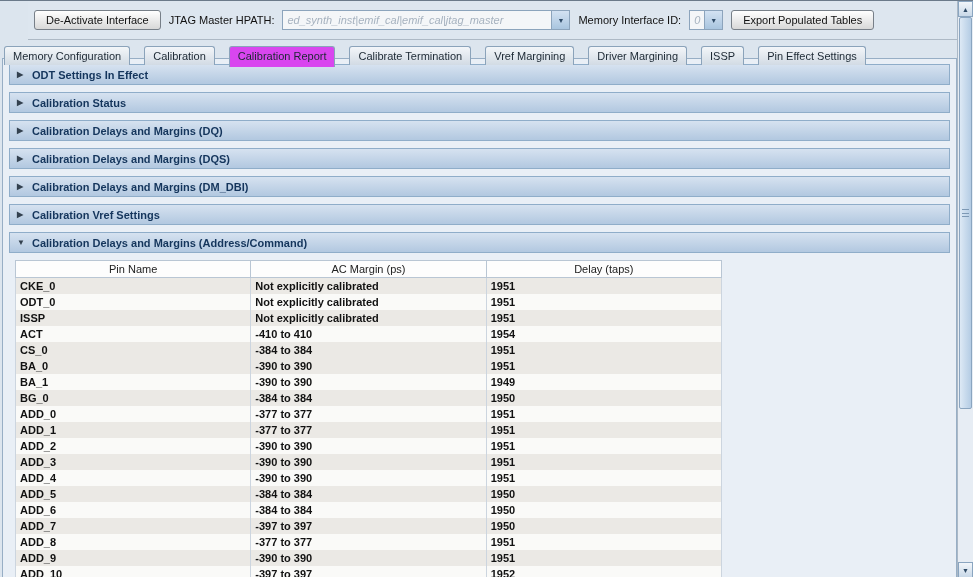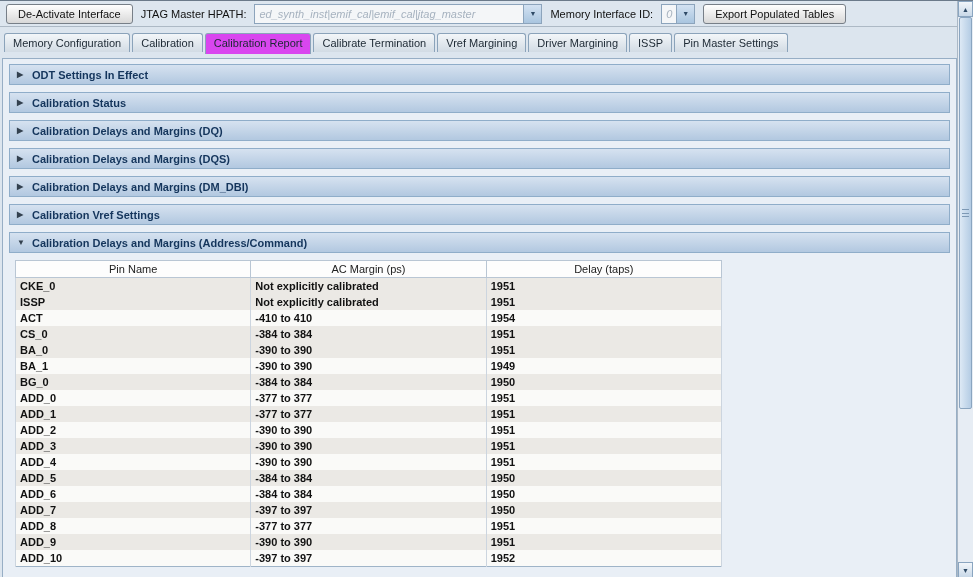--- a/index.html
+++ b/index.html
@@ -4,22 +4,22 @@
 <style>
   html,body{margin:0;padding:0;}
   body{
     width:973px;height:577px;overflow:hidden;position:relative;
     background:#dce5ee;
     font-family:"Liberation Sans",sans-serif;font-size:11px;color:#1a1a1a;
     border-top:1px solid #6b7a8a;box-sizing:border-box;
   }
   
   .toolbar{
-    height:26px;box-sizing:border-box;display:flex;align-items:center;
-    padding:0 6px;gap:8px;background:#dde6ef;border-bottom:1px solid #adb9c5;
+    height:39px;box-sizing:border-box;display:flex;align-items:center;
+    padding:0 6px;gap:8px;background:#dde6ef;border-bottom:1px solid #adb9c5;margin-left:28px;
   }
   .btn{
     font-family:"Liberation Sans",sans-serif;font-size:11px;color:#111;
     padding:3px 11px;background:linear-gradient(#ffffff,#d8d8d8);
     border:1px solid #777f88;border-radius:3px;white-space:nowrap;cursor:default;
   }
   .lbl{white-space:nowrap;color:#111;}
   .combo{
     display:flex;align-items:stretch;height:20px;box-sizing:border-box;
     border:1px solid #8ca4bc;background:#f4f6f8;font-style:italic;
@@ -30,21 +30,21 @@
   }
   .combo.wide{width:288px;}
   .combo.small{width:34px;}
   .combo .arrow{
     width:17px;display:flex;align-items:center;justify-content:center;
     background:linear-gradient(#d3e2f2,#a9c5df);border-left:1px solid #8ca4bc;
     font-size:7px;color:#2e4a66;
   }
   
   .tabs{
-    display:flex;align-items:flex-end;gap:2px;padding-left:4px;margin-top:6px;height:19px;
+    display:flex;align-items:flex-end;gap:14px;padding-left:4px;margin-top:6px;height:19px;
     position:relative;z-index:2;
   }
   .tab{
     box-sizing:border-box;padding:3px 8px;white-space:nowrap;color:#1c2833;
     background:linear-gradient(#f3f6f9,#d2dbe4);
     border:1px solid #8ba3ba;border-bottom:none;border-radius:3px 3px 0 0;
     cursor:default;
   }
   .tab.selected{
     background:#d946ef;padding-bottom:5px;margin-bottom:-2px;
@@ -121,21 +121,21 @@
 </div>
 
 <div class="tabs" id="tabbar">
     <div class="tab">Memory Configuration</div>
     <div class="tab">Calibration</div>
     <div class="tab selected">Calibration Report</div>
     <div class="tab">Calibrate Termination</div>
     <div class="tab">Vref Margining</div>
     <div class="tab">Driver Margining</div>
     <div class="tab">ISSP</div>
-    <div class="tab">Pin Master Settings</div>
+    <div class="tab">Pin Effect Settings</div>
   </div>
 
 <div class="panel">
   <div id="sections">
       <div class="section">
         <span class="tri">▶</span>
         <span>ODT Settings In Effect</span>
       </div>
       <div class="section">
         <span class="tri">▶</span>
@@ -170,20 +170,25 @@
             <th>AC Margin (ps)</th>
             <th>Delay (taps)</th>
           </tr>
         </thead>
       <tbody id="tbody">
           <tr class="odd">
             <td>CKE_0</td>
             <td>Not explicitly calibrated</td>
             <td>1951</td>
           </tr>
+          <tr class="even">
+            <td>ODT_0</td>
+            <td>Not explicitly calibrated</td>
+            <td>1951</td>
+          </tr>
           <tr class="odd">
             <td>ISSP</td>
             <td>Not explicitly calibrated</td>
             <td>1951</td>
           </tr>
           <tr class="even">
             <td>ACT</td>
             <td>-410 to 410</td>
             <td>1954</td>
           </tr>

